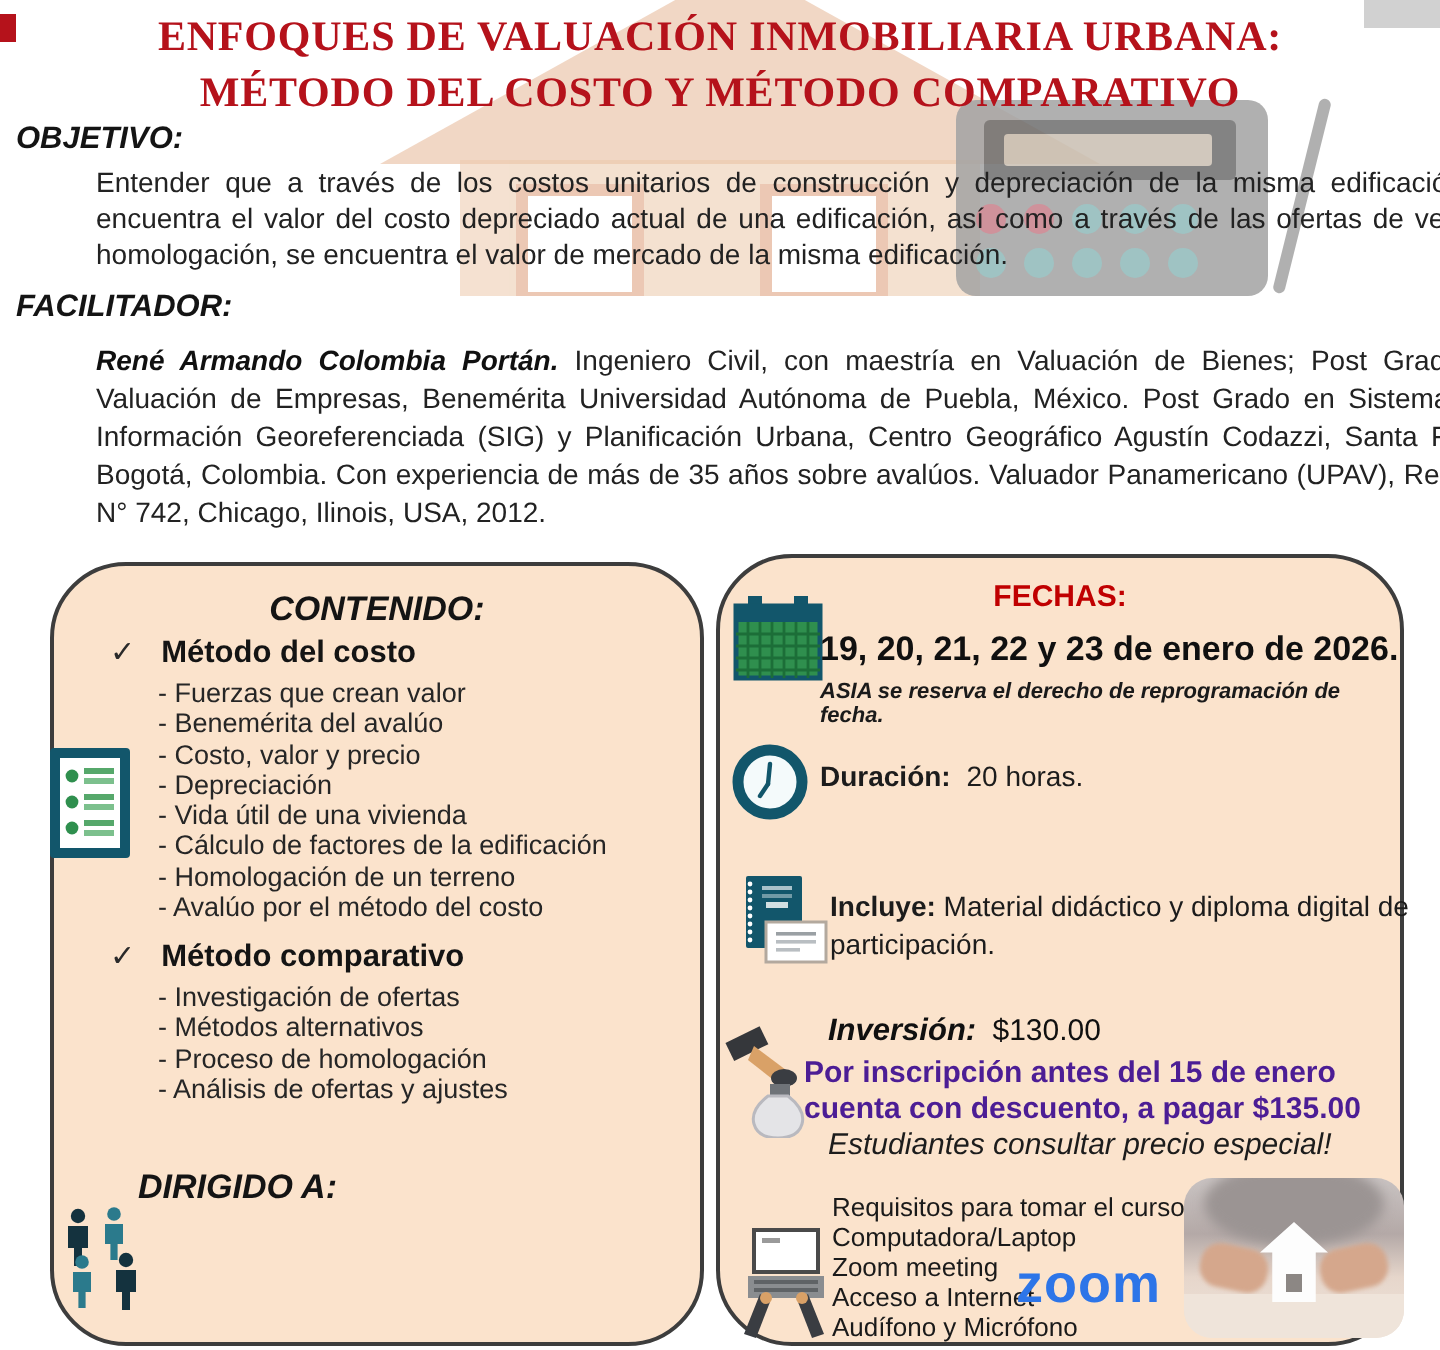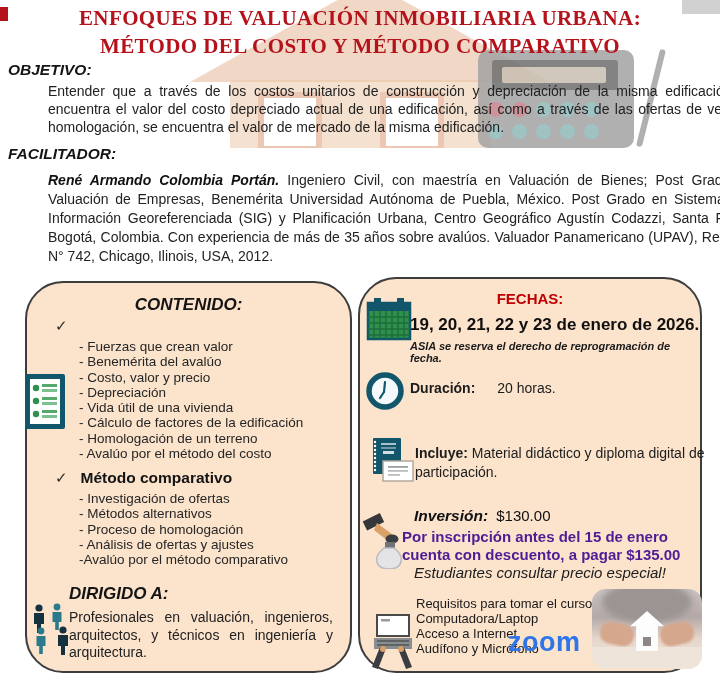--- a/index.html
+++ b/index.html
@@ -49,21 +49,21 @@
   .dirigido-h{position:absolute;left:42px;top:301px;font-weight:bold;font-style:italic;font-size:17px;color:#141414;}
   .dirigido-p{position:absolute;left:42px;top:326px;width:264px;font-size:14px;line-height:17.5px;
               text-align:justify;color:#222;}
   .icon-abs{position:absolute;}
   
   .fechas-h{position:absolute;left:0;top:11px;width:100%;text-align:center;
             font-weight:bold;font-size:15px;color:#c00000;}
   .dates{position:absolute;left:50px;top:36px;width:290px;font-weight:bold;font-size:17px;color:#101010;}
   .fecha-note{position:absolute;left:50px;top:61px;font-weight:bold;font-style:italic;font-size:11px;color:#1a1a1a;}
   .sched-row{position:absolute;left:50px;font-size:14px;color:#1c1c1c;}
-  .sched-row b{margin-right:18px;}
+  .sched-row b{margin-right:4px;}
   .dur{top:101px;} .hor{top:122px;}
   .incluye{position:absolute;left:55px;top:165px;width:340px;font-size:14px;line-height:19px;color:#1c1c1c;}
   .inv-row{position:absolute;left:54px;top:228px;font-size:15px;color:#101010;}
   .inv-label{font-weight:bold;font-style:italic;font-size:15.5px;margin-right:4px;}
   .descuento{position:absolute;left:42px;top:249px;width:304px;font-weight:bold;font-size:15px;
              line-height:17.5px;color:#4c1d95;}
   .estudiantes{position:absolute;left:54px;top:285px;font-style:italic;font-size:15px;color:#1c1c1c;}
   .requisitos{position:absolute;left:56px;top:317px;font-size:13px;line-height:15px;color:#1a1a1a;width:244px;}
   .zoom-logo{position:absolute;left:148px;top:348px;font-weight:bold;font-size:27px;letter-spacing:.5px;
              color:#2d75e8;font-family:"Liberation Sans",sans-serif;}
@@ -126,20 +126,21 @@
   <div class="para facilitador-p">
     <span class="fac-name">René Armando Colombia Portán.</span>
     <span>Ingeniero Civil, con maestría en Valuación de Bienes; Post Grado en Valuación de Empresas, Benemérita Universidad Autónoma de Puebla, México. Post Grado en Sistemas de Información Georeferenciada (SIG) y Planificación Urbana, Centro Geográfico Agustín Codazzi, Santa Fe de Bogotá, Colombia. Con experiencia de más de 35 años sobre avalúos. Valuador Panamericano (UPAV), Registro N° 742, Chicago, Ilinois, USA, 2012.</span>
   </div>
 
   <div class="box left-box">
     <div class="contenido-h">CONTENIDO:</div>
 
     <div class="check-row row1">
       <span class="chk">✓</span>
+      <span class="chk-title">Método del costo</span>
     </div>
     <div class="sub-list list1">
       <div>- Fuerzas que crean valor</div>
       <div>- Benemérita del avalúo</div>
       <div>- Costo, valor y precio</div>
       <div>- Depreciación</div>
       <div>- Vida útil de una vivienda</div>
       <div>- Cálculo de factores de la edificación</div>
       <div>- Homologación de un terreno</div>
       <div>- Avalúo por el método del costo</div>
@@ -147,25 +148,23 @@
 
     <div class="check-row row2">
       <span class="chk">✓</span>
       <span class="chk-title">Método comparativo</span>
     </div>
     <div class="sub-list list2">
       <div>- Investigación de ofertas</div>
       <div>- Métodos alternativos</div>
       <div>- Proceso de homologación</div>
       <div>- Análisis de ofertas y ajustes</div>
-      <div>-Avalúo por el método comparativo</div>
     </div>
 
     <div class="dirigido-h">DIRIGIDO A:</div>
-    <div class="dirigido-p">Profesionales en valuación, ingenieros, arquitectos, y técnicos en ingeniería y arquitectura.</div>
 
     <svg class="icon-abs" style="left:-3px;top:90px;" width="42" height="58" viewBox="0 0 42 58">
       <rect x="1" y="1" width="40" height="55" rx="2" fill="#12566b"></rect>
       <rect x="6" y="6" width="30" height="45" fill="#ffffff"></rect>
       <circle cx="12" cy="15" r="3.2" fill="#2f8f4e"></circle>
       <rect x="18" y="11" width="15" height="3" fill="#56a86b"></rect>
         <rect x="18" y="16" width="15" height="3" fill="#7cc08d"></rect>
       <circle cx="12" cy="28" r="3.2" fill="#2f8f4e"></circle>
       <rect x="18" y="24" width="15" height="3" fill="#56a86b"></rect>
         <rect x="18" y="29" width="15" height="3" fill="#7cc08d"></rect>
@@ -277,20 +276,21 @@
       </g>
       <path d="M4 54 L12 34 L17 38 L10 56 Z" fill="#3a3d42"></path>
       <path d="M44 54 L36 34 L31 38 L38 56 Z" fill="#3a3d42"></path>
       <circle cx="15" cy="36" r="3" fill="#d9a167"></circle>
         <circle cx="33" cy="36" r="3" fill="#d9a167"></circle>
     </svg>
 
     <div class="requisitos">
       <div>Requisitos para tomar el curso virtual</div>
       <div>Computadora/Laptop</div>
+      <div>Zoom meeting</div>
       <div>Acceso a Internet</div>
       <div>Audífono y Micrófono</div>
     </div>
 
     <div class="zoom-logo">zoom</div>
 
     <div class="house-photo">
       <div class="hp-person"></div>
       <div class="hp-arm l"></div>
       <div class="hp-arm r"></div>

